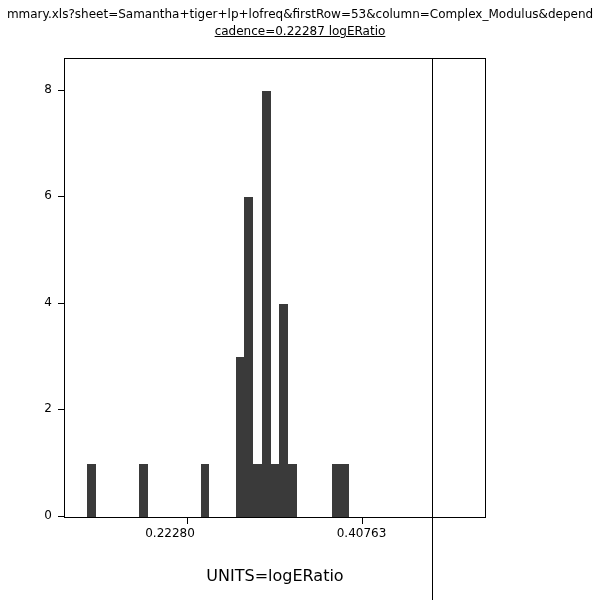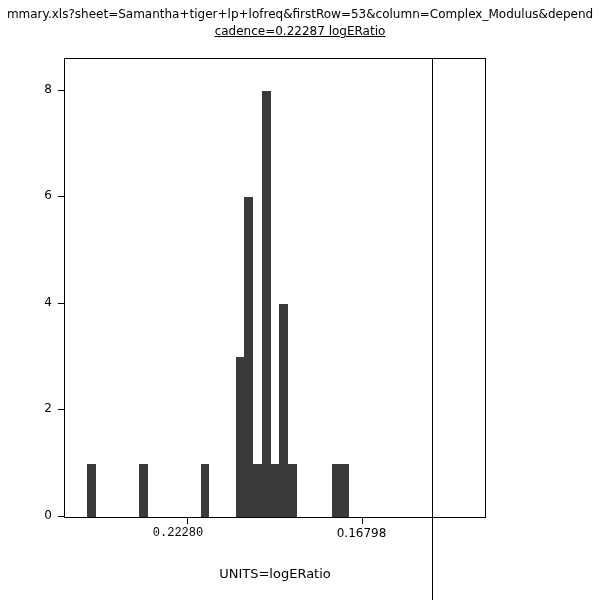--- a/index.html
+++ b/index.html
@@ -115,21 +115,21 @@
     color: #000000;
     transform: translateX(-50%);
     white-space: nowrap;
   }
   #x-axis-label {
     position: absolute;
     left: 64px;
     top: 566px;
     width: 422px;
     text-align: center;
-    font-size: 13px;
+    font-size: 16px;
     color: #000000;
   }
 </style>
 </head>
 <body>
 
 <div id="page">
 
   <div class="title-block">
     <span class="title-line1">mmary.xls?sheet=Samantha+tiger+lp+lofreq&amp;firstRow=53&amp;column=Complex_Modulus&amp;depend</span>
@@ -163,20 +163,20 @@
         <div class="bar" style="left: 223.125px; width: 8.75px; height: 53.2558px;"></div>
         <div class="bar" style="left: 266.875px; width: 8.75px; height: 53.2558px;"></div>
         <div class="bar" style="left: 275.625px; width: 8.75px; height: 53.2558px;"></div>
       </div>
   </div>
 
   <div id="ref-line" style="left: 431.5px;"></div>
 
   <div id="x-axis">
       <div class="xtick-mark" style="left: 122.5px;"></div>
-      <div class="xtick-label" style="left: 114px; font-family: Liberation Mono, monospace;">0.22280</div>
+      <div class="xtick-label" style="left: 106px;">0.22280</div>
       <div class="xtick-mark" style="left: 297.5px;"></div>
-      <div class="xtick-label" style="left: 297.5px;">0.16798</div>
+      <div class="xtick-label" style="left: 297.5px;">0.40763</div>
     </div>
 
   <div id="x-axis-label">UNITS=logERatio</div>
 
 </div>
 
 </body></html>

